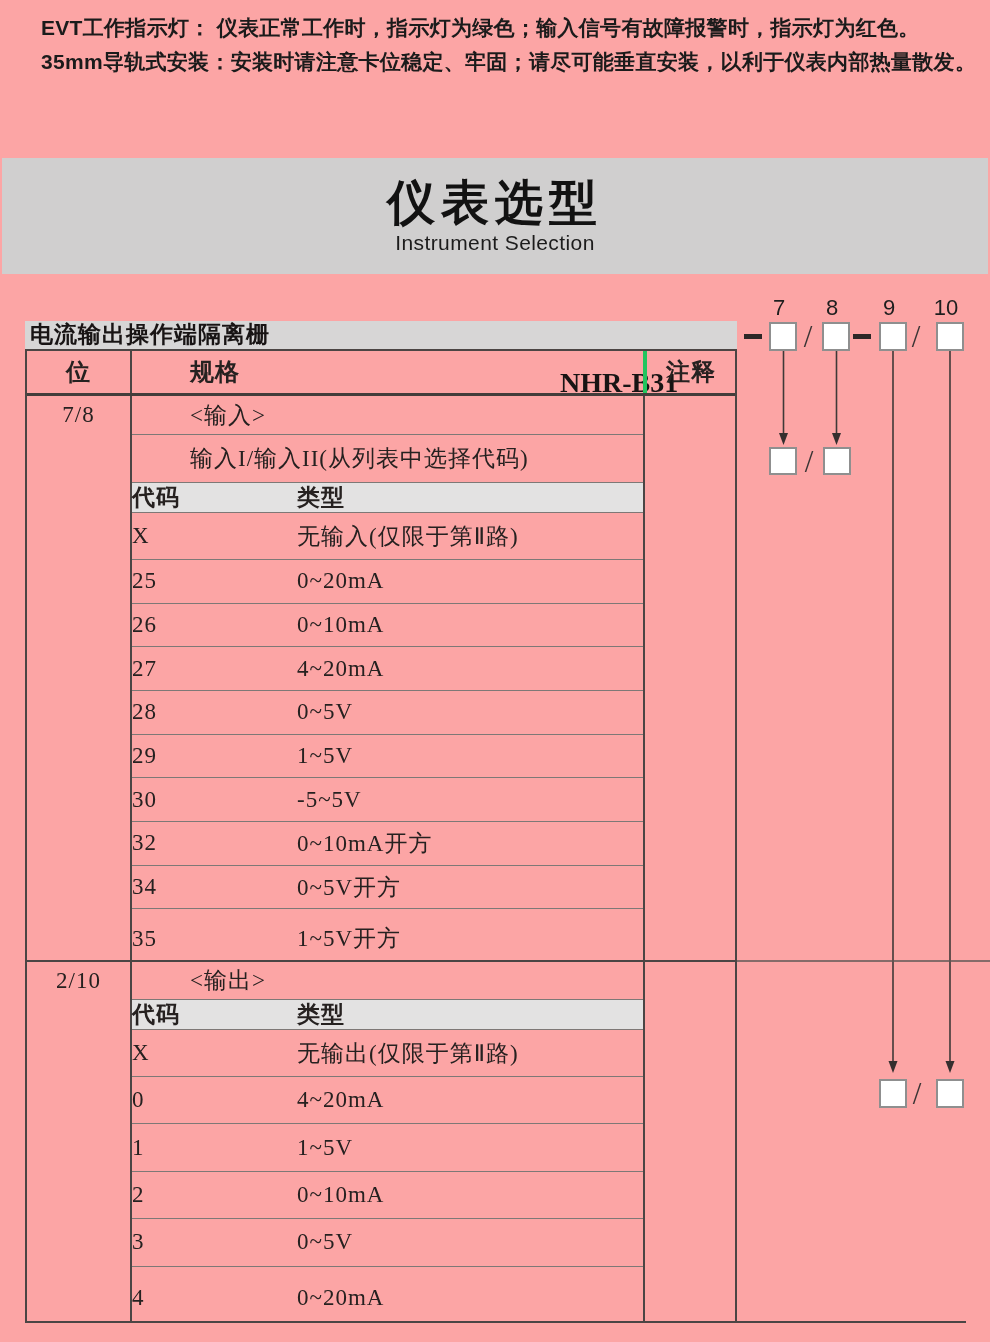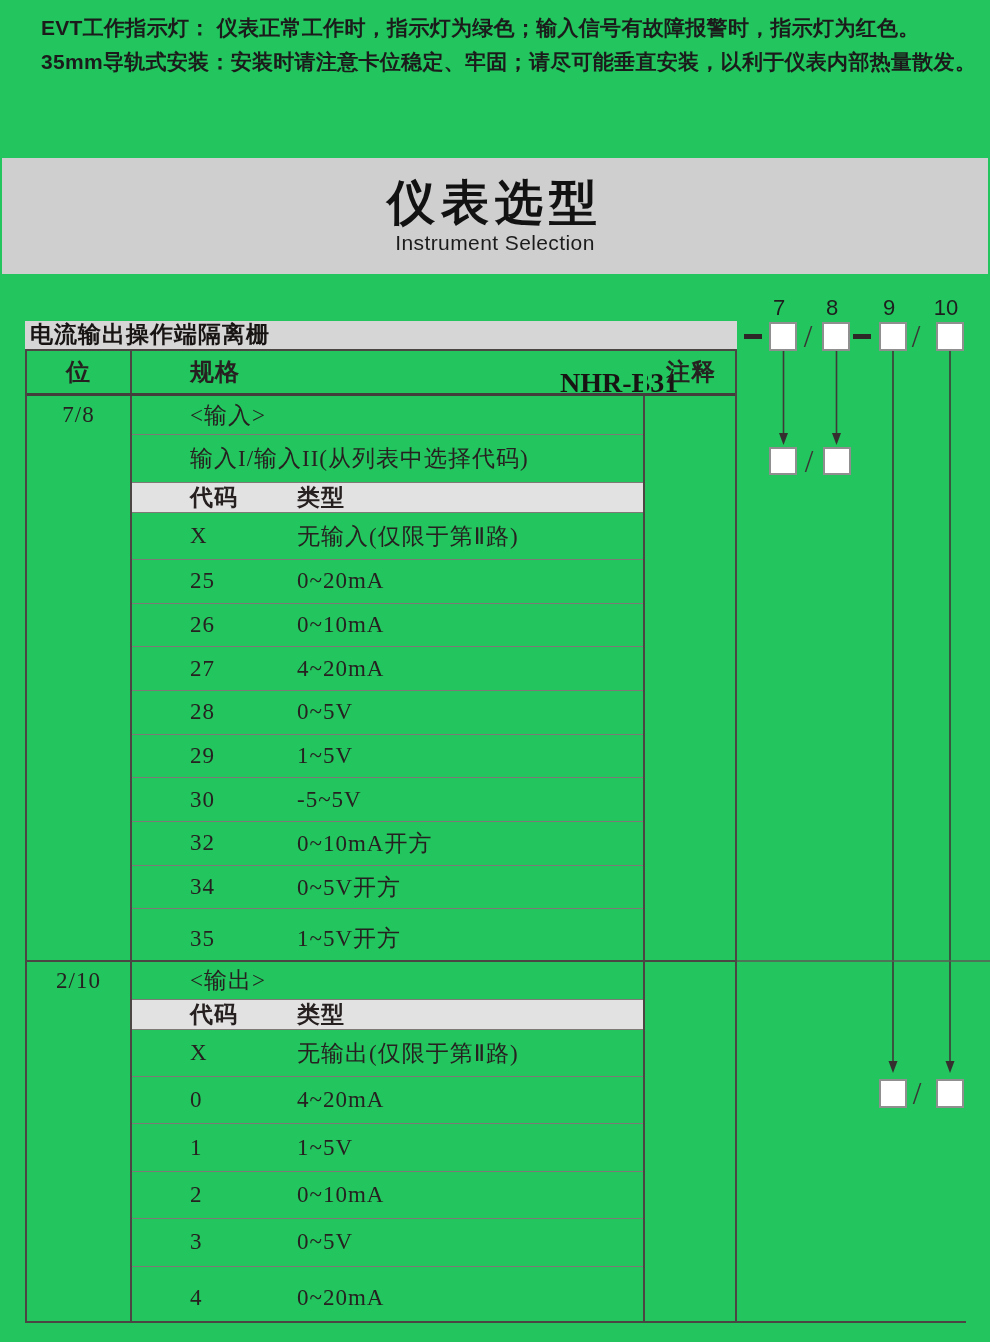--- a/index.html
+++ b/index.html
@@ -1,21 +1,21 @@
 <!DOCTYPE html>
 <html><head>
 <meta charset="utf-8">
 <style>
   * { margin:0; padding:0; box-sizing:border-box; }
   html,body { background:#ffffff; }
   body {
     width:990px; height:1342px; position:relative; overflow:hidden;
     font-family:"Liberation Sans", sans-serif;
   }
-  .page { position:absolute; inset:0; width:990px; height:1342px; background:#22c55e; }
+  .page { position:absolute; inset:0; width:990px; height:1342px; background:#fca5a5; }
 
   
   .intro { position:absolute; left:41px; top:11px; color:#1b1b1b; font-weight:700;
            font-size:21px; line-height:34px; letter-spacing:.3px; white-space:nowrap; }
 
   
   .title-banner { position:absolute; left:2px; top:158px; width:986px; height:116px;
                   background:#d0cfcf; display:flex; flex-direction:column;
                   align-items:center; justify-content:center; }
   .title-cn { font-size:48px; font-weight:700; color:#121212; letter-spacing:6px; line-height:1.08; }
@@ -62,21 +62,21 @@
   .bit-cell { width:105px; border-right:2px solid #4b4544; text-align:center; padding-top:6px; }
   .spec-cell { flex:1; display:flex; flex-direction:column; min-width:0; }
   .note-cell { width:92px; border-left:2px solid #4b4544; }
   .spec-row { display:flex; align-items:center; border-bottom:1px solid #7e7876; }
   .spec-row:last-child { border-bottom:none;margin-top:8px; }
   .label-row { padding-left:58px; }
   .h1a{height:39px} .h1b{height:38px} .h2{height:48px}
   .subheader-row { height:30px; background:#e3e2e2; font-weight:700; }
   .xrow { height:47px; }
   .eq { flex:1; }
-  .code { width:165px; padding-left:58px; flex:none; }
+  .code { width:165px; flex:none; }
   .type { flex:1; white-space:nowrap; }
 </style>
 </head>
 <body>
 
 <div class="page">
 
   <div class="intro">
     <div>EVT工作指示灯： 仪表正常工作时，指示灯为绿色；输入信号有故障报警时，指示灯为红色。</div>
     <div>35mm导轨式安装：安装时请注意卡位稳定、牢固；请尽可能垂直安装，以利于仪表内部热量散发。</div>

